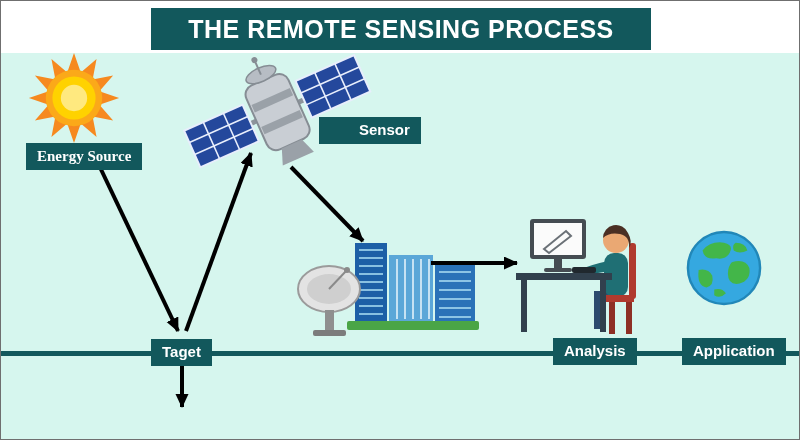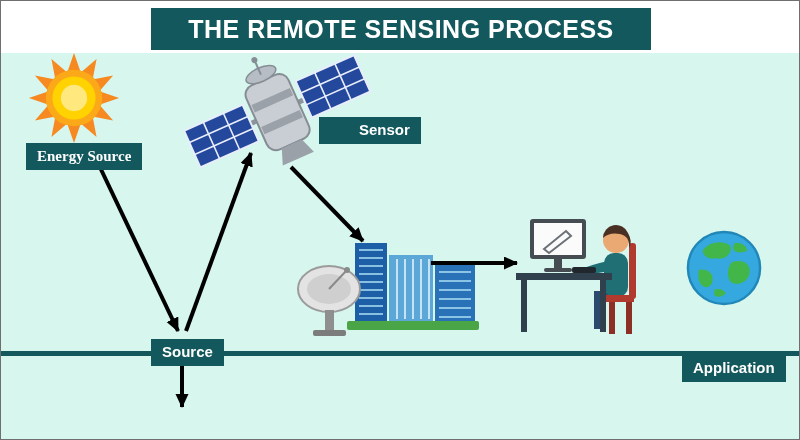--- a/index.html
+++ b/index.html
@@ -193,16 +193,17 @@
     </defs>
     <line x1="96" y1="160" x2="177" y2="330" stroke="#000" stroke-width="4" marker-end="url(#ah)"></line>
     <line x1="185" y1="330" x2="250" y2="152" stroke="#000" stroke-width="4" marker-end="url(#ah)"></line>
     <line x1="290" y1="166" x2="362" y2="240" stroke="#000" stroke-width="4" marker-end="url(#ah)"></line>
     <line x1="430" y1="262" x2="516" y2="262" stroke="#000" stroke-width="4" marker-end="url(#ah)"></line>
     <line x1="181" y1="358" x2="181" y2="406" stroke="#000" stroke-width="4" marker-end="url(#ah)"></line>
   </svg>
 
   <div class="label" style="left:25px; top:142px;font-family:Liberation Serif, serif;">Energy Source</div>
   <div class="label" style="left:318px; top:116px;padding-left:40px;">Sensor</div>
-  <div class="label" style="left:150px; top:338px;">Source</div>
-  <div class="label" style="left:681px; top:354px;">Application</div>
+  <div class="label" style="left:150px; top:338px;">Taget</div>
+  <div class="label" style="left:552px; top:337px;">Analysis</div>
+  <div class="label" style="left:681px; top:337px;">Application</div>
 
 </div>
 
 </body></html>

